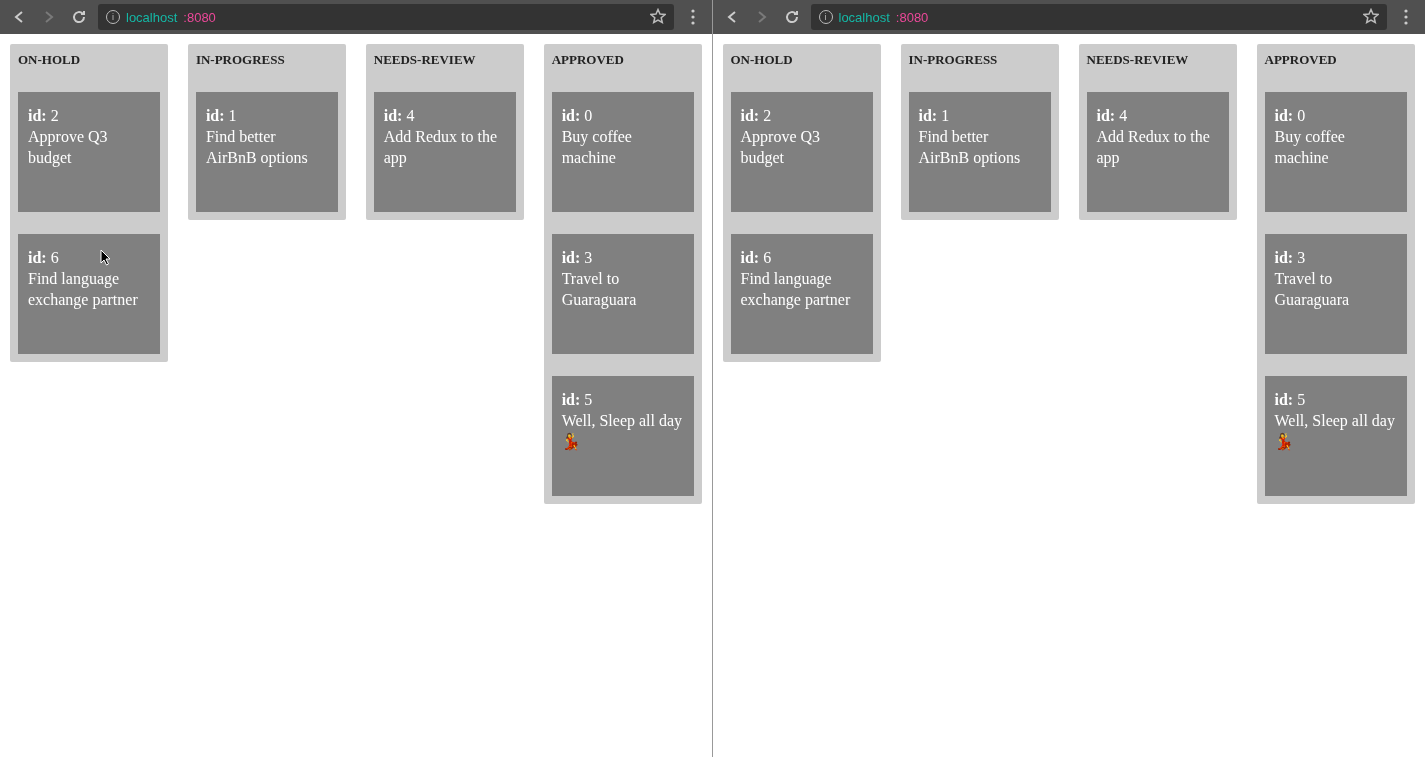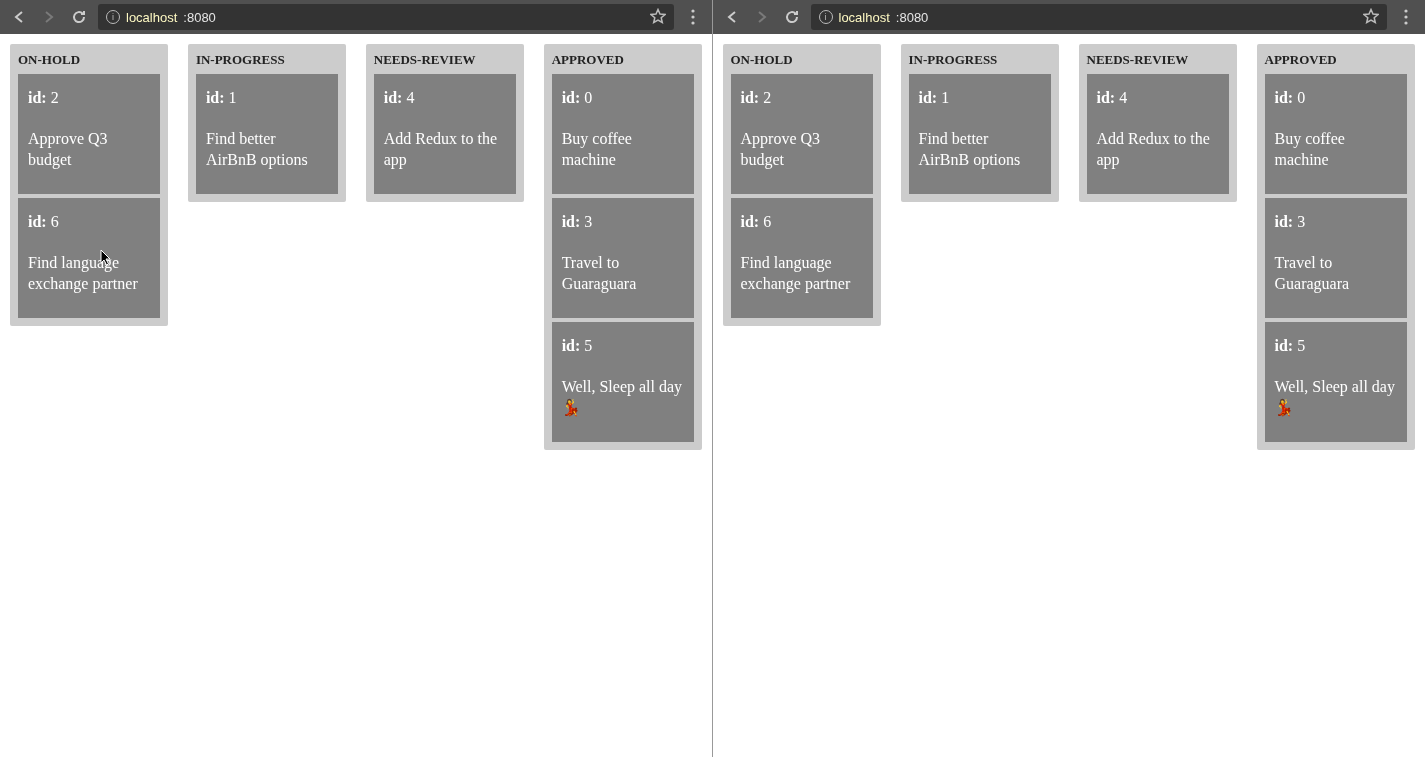--- a/index.html
+++ b/index.html
@@ -23,45 +23,45 @@
   .nav-btn svg { width:16px; height:16px; stroke:currentColor; stroke-width:2; fill:none; }
   .addr {
     flex:1; height:26px; background:#333; border-radius:3px; display:flex;
     align-items:center; padding:0 8px; gap:6px; color:#d0d0d0; font-size:13px;
   }
   .info-icon {
     width:14px; height:14px; border:1.5px solid #bbb; border-radius:50%;
     display:flex; align-items:center; justify-content:center; font-size:9px; color:#bbb;
     font-family:Arial, sans-serif;
   }
-  .addr .host { color:#fef9c3;text-align:right; }
-  .addr .port { color:#e5e5e5; }
+  .addr .host { color:#14b8a6;text-align:right; }
+  .addr .port { color:#ec4899; }
   .addr-spacer{flex:1;}
   .star-icon svg { width:16px; height:16px; stroke:#bbb; stroke-width:1.5; fill:none; }
   .dots { width:22px; height:22px; display:flex; align-items:center; justify-content:center; color:#ccc; cursor:pointer;}
   .dots svg { width:4px; height:16px; fill:#ccc; }
 
   
   .page { flex:1; background:#fff; padding:10px 10px 0 10px; overflow:auto; }
   .board { display:flex; gap:20px; align-items:flex-start; }
   .column {
     background:#ccc; width:158px; padding:8px; border-radius:2px;
-    display:flex; flex-direction:column; gap:4px;
+    display:flex; flex-direction:column; gap:22px;
   }
   .col-title {
     font-size:13px; font-weight:bold; color:#222; font-family:"Times New Roman",serif;
     margin-bottom:2px;
   }
   .card {
     background:#808080; color:#fff; padding:14px 10px; min-height:120px;
     font-size:16px; line-height:1.3; cursor:grab;
   }
   .card .id-label { font-weight:bold; }
   .card .id-value {}
-  .card .desc { display:block; margin-top:20px; }
+  .card .desc { display:block; margin-top:0; }
 
   
   .cursor {
     position:absolute; width:12px; height:18px; pointer-events:none;
   }
   .cursor svg { width:12px; height:18px; fill:#000; stroke:#fff; stroke-width:1; }
 
   .page-wrap{ position:relative; flex:1; display:flex; }
 </style>
 </head>

